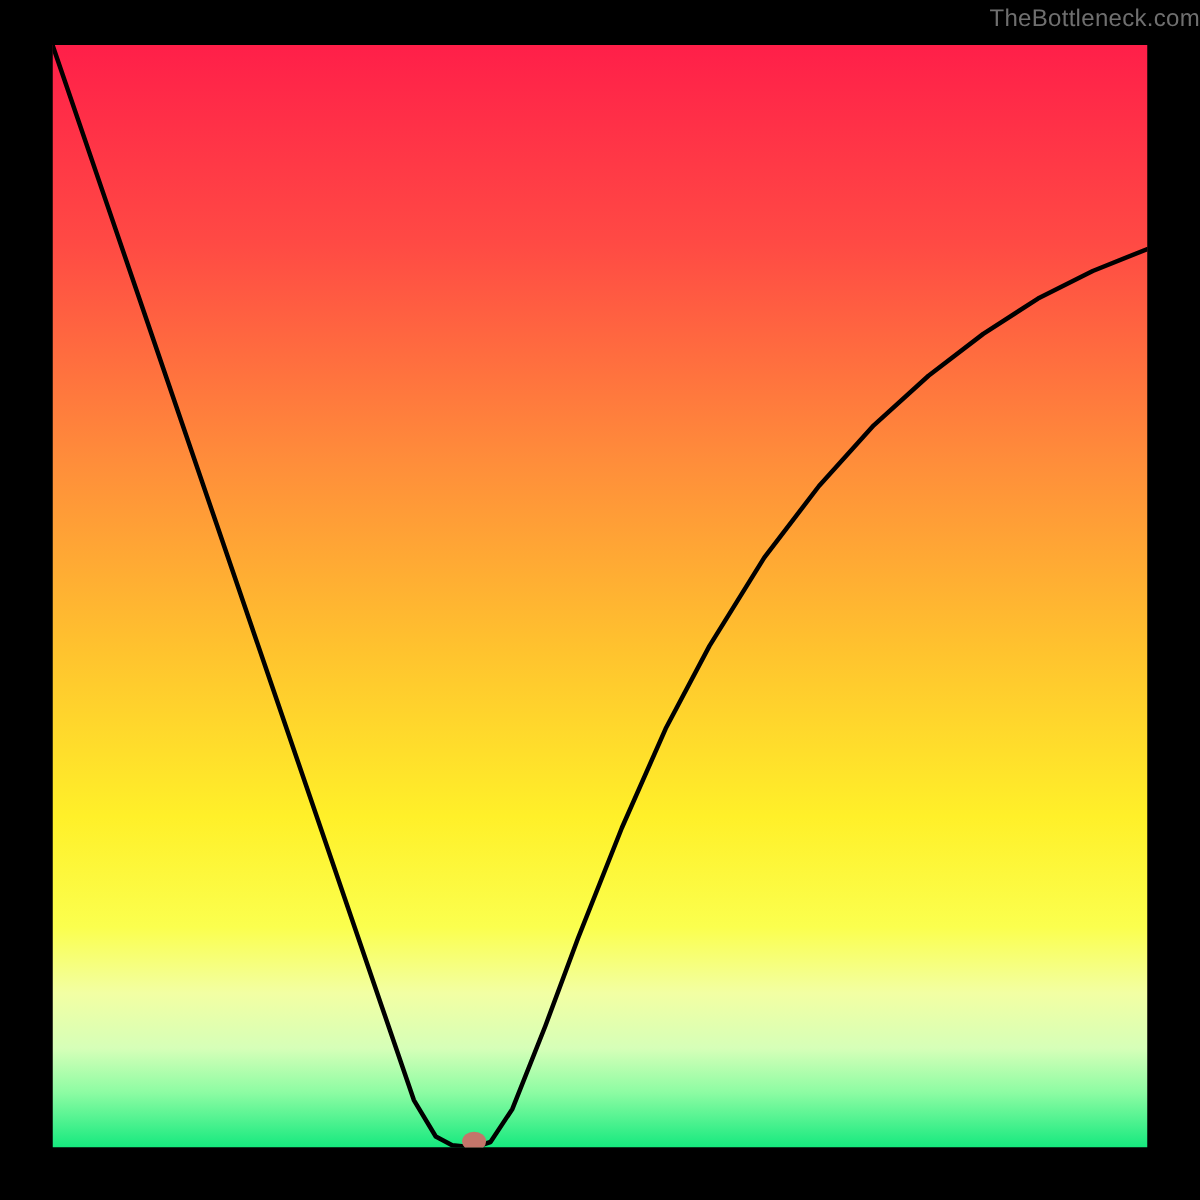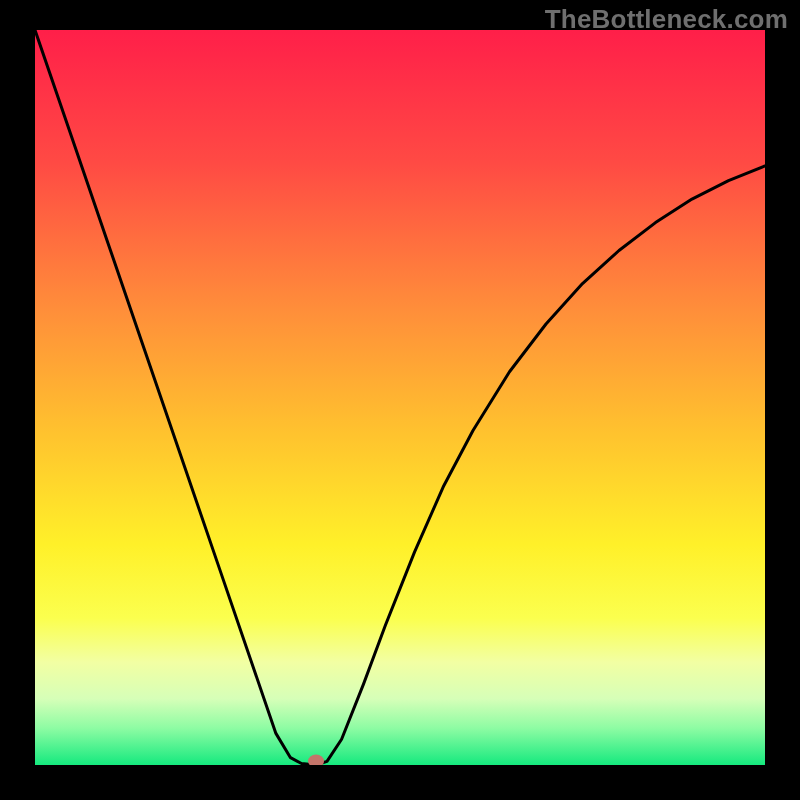--- a/index.html
+++ b/index.html
@@ -23,24 +23,24 @@
     position: absolute;
     left: 35px;
     top: 30px;
     width: 730px;
     height: 735px;
     
   }
   .watermark {
     position: absolute;
     top: 4px;
-    right: 12px;
+    right: 0;
     color: #6f6f6f;
-    font-size: 26px;
-    font-weight: 700;
+    font-size: 16px;
+    font-weight: 400;
     letter-spacing: 0.2px;
     user-select: none;
   }
 </style>
 </head>
 <body>
 
 <div class="frame">
 
   <div class="plot">

